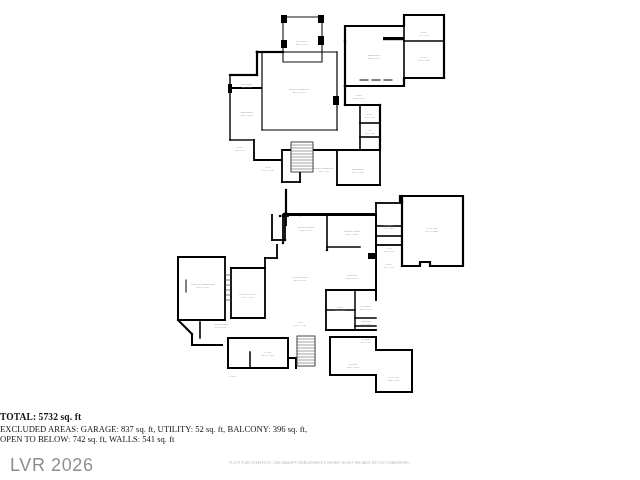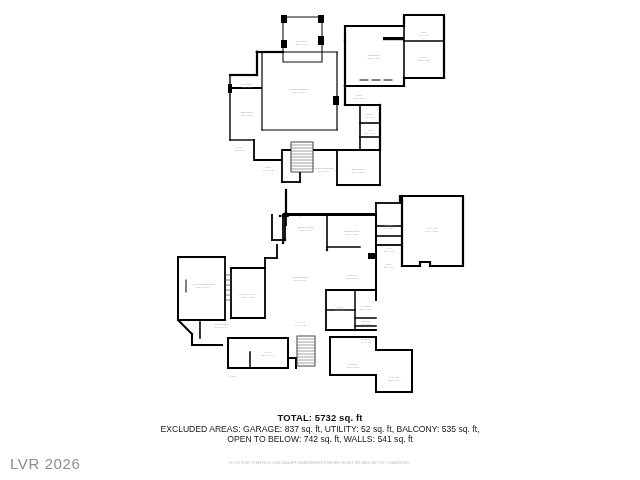--- a/index.html
+++ b/index.html
@@ -35,22 +35,23 @@
     width: 640px;
     height: 404px;
   }
 
   
   .summary {
     position: absolute;
     left: 0;
     top: 412px;
     width: 640px;
-    text-align: center;
+    text-align: left;
     line-height: 1.18;
+    font-family: Liberation Serif, serif;
   }
   .summary-total {
     font-size: 9.5px;
     font-weight: bold;
     letter-spacing: 0.1px;
     color: #111111;
     margin: 0 0 1px 0;
   }
   .summary-line {
     font-size: 8.6px;
@@ -69,21 +70,21 @@
     color: #b9b9b9;
     white-space: nowrap;
     overflow: hidden;
   }
 
   
   .watermark {
     position: absolute;
     left: 10px;
     top: 455px;
-    font-size: 15px;
+    font-size: 18px;
     letter-spacing: 0.6px;
     color: #8e8e8e;
     user-select: none;
   }
 </style>
 </head>
 <body>
 
 <div id="page">
 
@@ -428,21 +429,21 @@
         <text x="268" y="353">PATIO</text>
         <text x="268" y="356">20'0" x 11'0"</text>
         <text x="232" y="377">PATIO</text>
       </g>
 
     </svg>
   </div>
 
   <div class="summary">
     <div class="summary-total">TOTAL: 5732 sq. ft</div>
-    <div class="summary-line">EXCLUDED AREAS: GARAGE: 837 sq. ft, UTILITY: 52 sq. ft, BALCONY: 535 sq. ft,</div>
+    <div class="summary-line">EXCLUDED AREAS: GARAGE: 837 sq. ft, UTILITY: 52 sq. ft, BALCONY: 396 sq. ft,</div>
     <div class="summary-line">OPEN TO BELOW: 742 sq. ft, WALLS: 541 sq. ft</div>
   </div>
 
   <div class="disclaimer">FLOOR PLAN CREATED BY CUBICASA APP. MEASUREMENTS DEEMED HIGHLY RELIABLE BUT NOT GUARANTEED.</div>
 
   <div class="watermark">LVR 2026</div>
 
 </div>
 
 </body></html>

